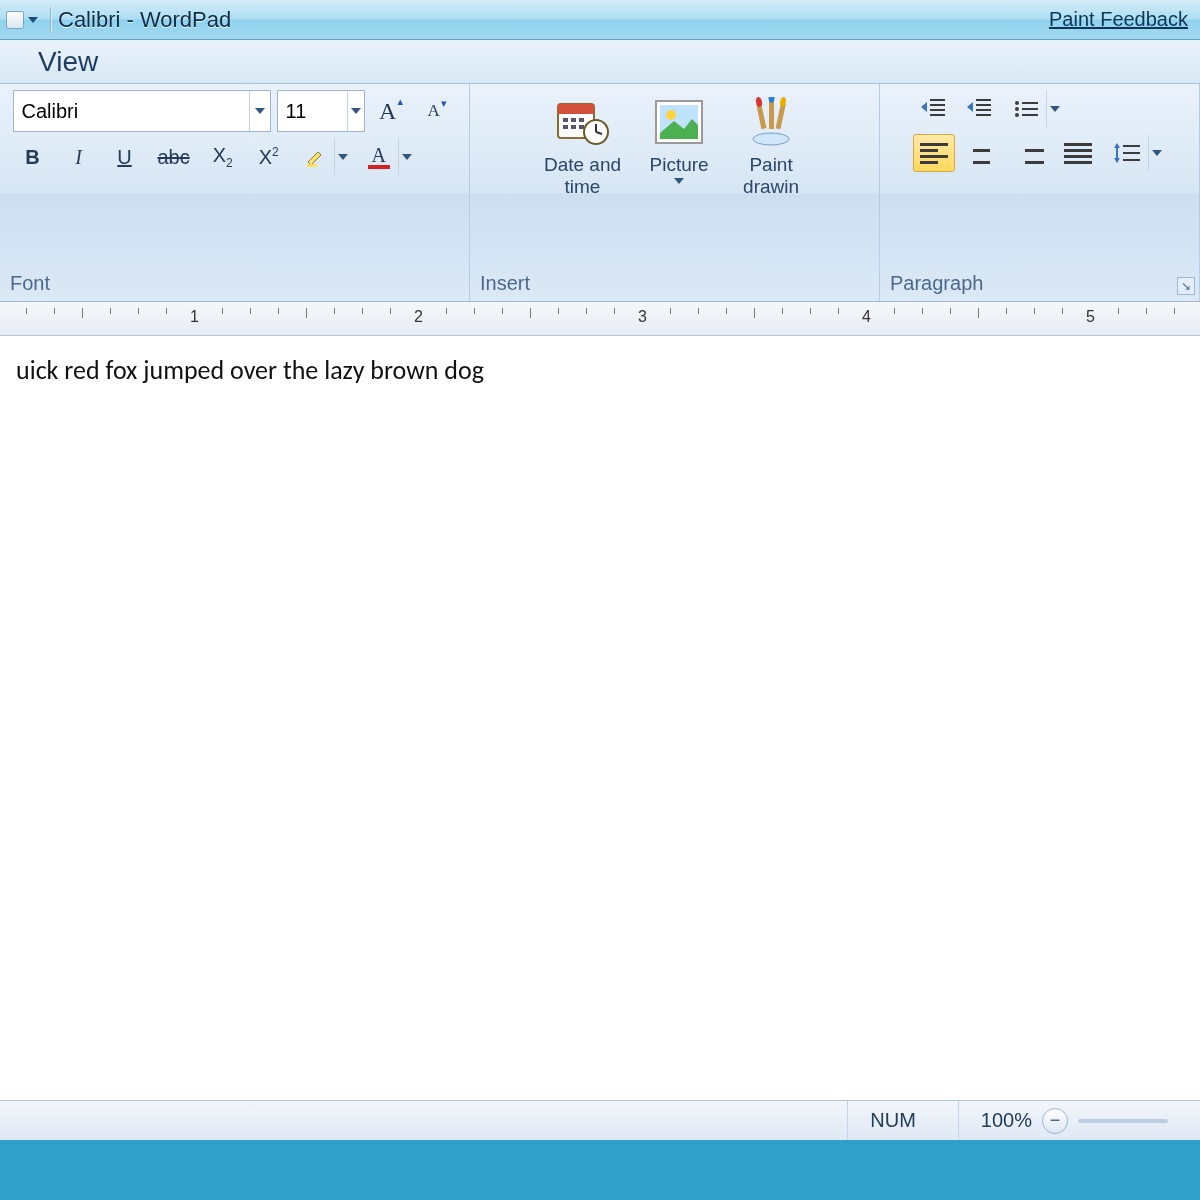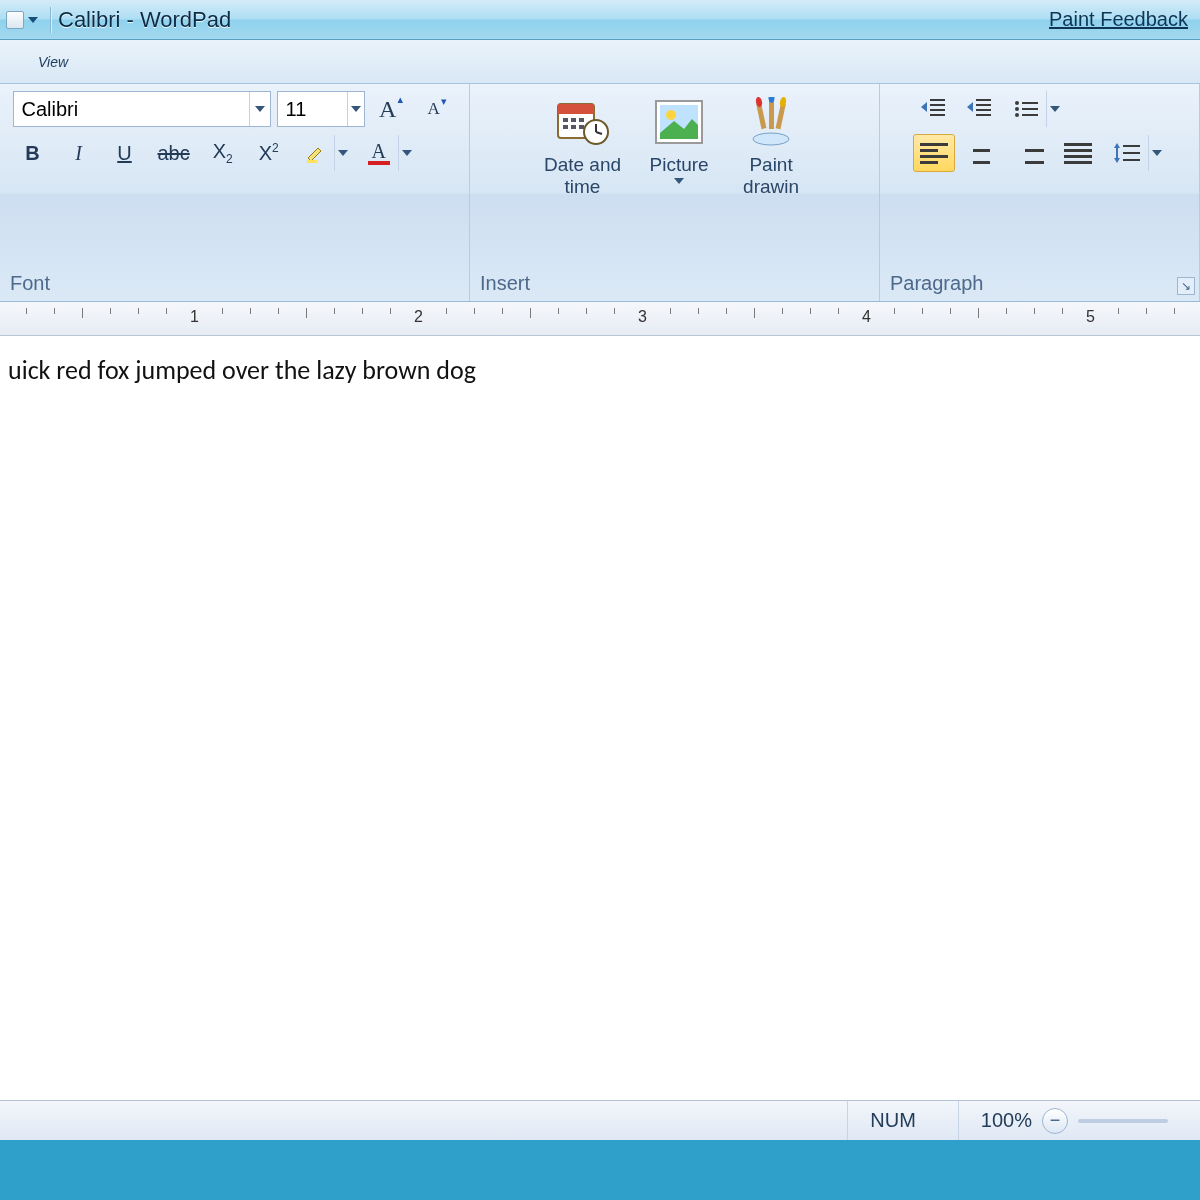--- a/index.html
+++ b/index.html
@@ -47,21 +47,21 @@
     padding-right:6px;
   }
   
   .tab-strip {
     height:44px;
     background:linear-gradient(#e9f2fa,#d9e8f5);
     border-bottom:1px solid #a9c3dc;
     display:flex;align-items:center;padding:0 20px;
   }
   .tab {
-    font-size:14px;color:#1c3b5d;padding:4px 18px;font-style:italic;
+    font-size:28px;color:#1c3b5d;padding:4px 18px;
   }
   
   .ribbon {
     height:218px;
     background:linear-gradient(#eaf2fb,#d7e6f4 50%,#cedef1 51%,#dbe9f6);
     border-bottom:1px solid #9cb9d6;
     display:flex;
     align-items:stretch;
   }
   .group {
@@ -76,21 +76,21 @@
     font-size:20px;color:#4c688b;padding:4px 0 6px 0;
     width:100%;
   }
   .dialog-launch {
     position:absolute;right:4px;bottom:6px;width:18px;height:18px;
     border:1px solid #9fb6d2;background:#e4eefb;font-size:12px;
     display:flex;align-items:center;justify-content:center;color:#4c688b;
   }
   
   .combo {
-    height:36px;border:1px solid #9fb6d2;background:#fff;display:flex;align-items:center;
+    height:42px;border:1px solid #9fb6d2;background:#fff;display:flex;align-items:center;
   }
   .combo input {
     border:none;outline:none;font-size:20px;padding:0 8px;background:transparent;width:100%;
   }
   .combo .dd {
     width:22px;height:100%;border-left:1px solid #c4d2e6;display:flex;align-items:center;justify-content:center;
   }
   .dd-caret{width:0;height:0;border-left:5px solid transparent;border-right:5px solid transparent;border-top:6px solid #33567a;}
   .btn {
     height:38px;min-width:40px;border:1px solid transparent;border-radius:3px;
@@ -120,21 +120,21 @@
   .ruler-inner{position:absolute;inset:0;}
   .tick{position:absolute;top:6px;width:1px;background:#7a7a7a}
   .tick.small{height:6px}
   .tick.med{height:10px}
   .ruler-num{position:absolute;top:6px;font-size:16px}
   
   .doc-area {
     height:790px;background:#fff;padding:18px 0 0 0;overflow:hidden;
   }
   .doc-text {
-    font-family:Calibri,"Segoe UI",sans-serif;font-size:26px;color:#111;padding-left:8px;
+    font-family:Calibri,"Segoe UI",sans-serif;font-size:26px;color:#111;padding-left:16px;
   }
   
   .status-bar {
     position:absolute;left:0;right:0;bottom:60px;height:40px;
     background:linear-gradient(#f3f6fb,#dfe8f4);
     border-top:1px solid #b3c3da;
     display:flex;align-items:center;justify-content:flex-end;
     padding:0 10px;gap:20px;font-size:20px;color:#233c5a;
   }
   .status-cell{padding:0 22px;border-left:1px solid #c7d4e7;height:100%;display:flex;align-items:center}

